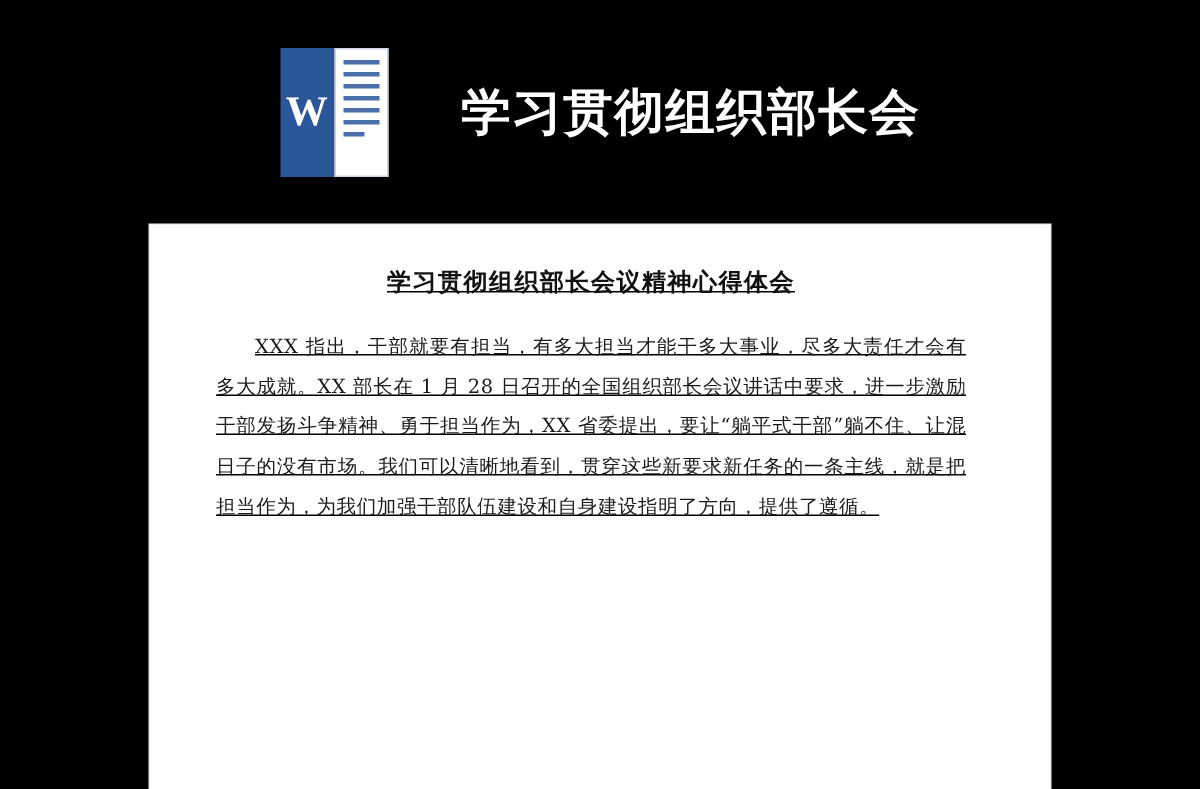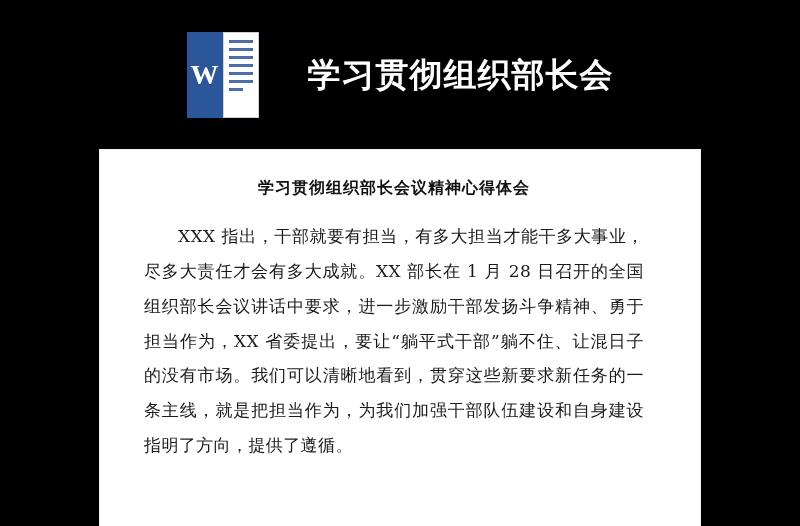--- a/index.html
+++ b/index.html
@@ -100,33 +100,34 @@
     left: 100px;
     top: 150px;
     width: 600px;
     height: 376px;
     background: #ffffff;
     box-shadow: 0 0 0 1px #f0f0f0;
     overflow: hidden;
   }
   .doc-inner {
     padding: 28px 56px 0 44px;
+    text-decoration: underline;
   }
   .doc-title {
     text-align: center;
     font-family: "DejaVu Sans", "Liberation Sans", sans-serif;
     font-size: 16px;
     font-weight: bold;
     color: #111111;
     letter-spacing: 1px;
     margin-bottom: 20px;
   }
   .doc-para {
     font-family: "DejaVu Serif", "Liberation Serif", serif;
-    font-size: 17px;
+    font-size: 13px;
     color: #1a1a1a;
     line-height: 2.05;
     text-align: justify;
     text-indent: 2em;
     margin: 0 0 6px 0;
     letter-spacing: .4px;
   }
 
   
   .header-bg {

